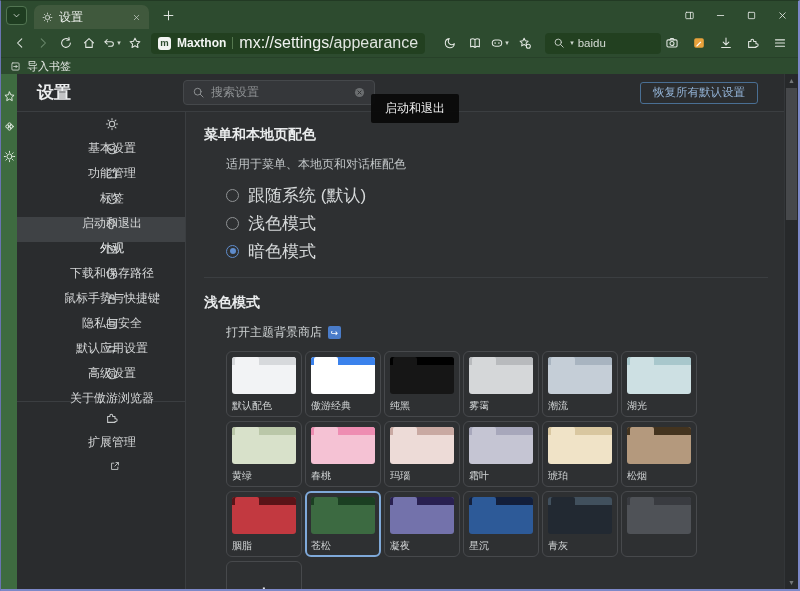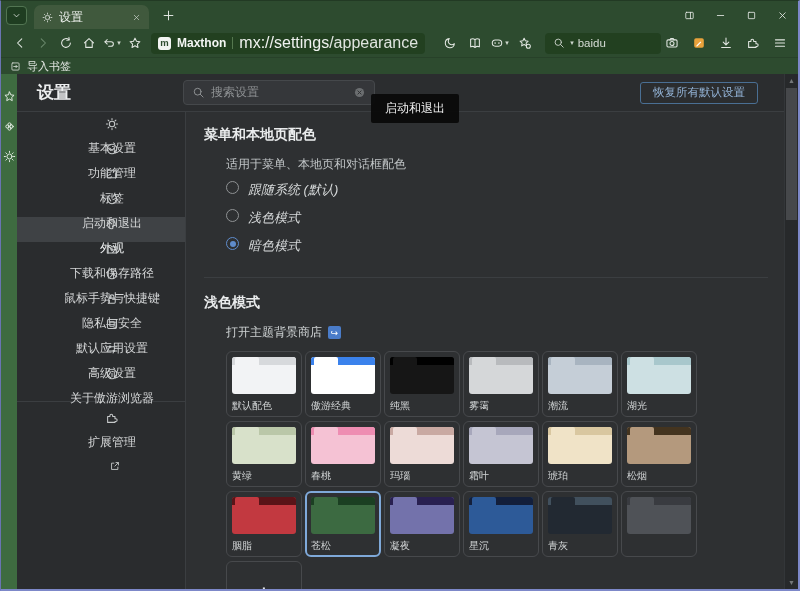--- a/index.html
+++ b/index.html
@@ -56,21 +56,21 @@
   .settings-nav{width:169px;flex:none;background:#2a2c2e;border-right:1px solid #3b3e41;padding-top:5px;}
   .nav-item{height:25px;display:flex;align-items:center;gap:9px;padding-left:22px;font-size:12px;color:#d4d6d7;cursor:pointer;flex-direction:column;}
   .nav-item .iconwrap{color:#c6c9ca;}
   .nav-item.selected{background:#3f4245;color:#eef0f1;}
   .nav-divider{border-top:1px solid #3b3e41;margin:9px 0;}
   .ext-ic{margin-left:5px;color:#c6c9ca;display:flex;}
   
   .settings-main{flex:1;background:#2e3032;padding:8px 30px 0 18px;overflow:hidden;}
   .sec-title{font-size:14px;font-weight:bold;color:#e9ebec;margin:6px 0 12px 0;}
   .sec-desc{font-size:12px;color:#c2c6c8;margin-left:22px;margin-bottom:8px;}
-  .radio-row{display:flex;height:28px;gap:9px;margin-left:22px;font-size:13px;color:#d6d9da;cursor:pointer;font-style:italic;}
+  .radio-row{display:flex;align-items:center;height:28px;gap:9px;margin-left:22px;font-size:17px;color:#d6d9da;cursor:pointer;}
   .radio{width:13px;height:13px;border-radius:50%;border:1.5px solid #8f9294;position:relative;flex:none;}
   .radio.on{border-color:#5f8ccc;}
   .radio.on::after{content:"";position:absolute;left:2.5px;top:2.5px;width:6px;height:6px;border-radius:50%;background:#5f8ccc;}
   .themes-sec{margin-top:12px;border-top:1px solid #3b3e41;padding-top:10px;}
   .store-row{margin-left:22px;display:flex;align-items:center;gap:6px;font-size:12px;color:#cfd3d4;}
   .store-ic{width:13px;height:13px;border-radius:2px;background:#4a7cc9;color:#fff;font-size:9px;display:flex;align-items:center;justify-content:center;cursor:pointer;}
   .theme-grid{margin-left:22px;margin-top:10px;display:flex;flex-wrap:wrap;gap:4px 3px;width:480px;}
   .theme-card{width:76px;border:1px solid #47494c;border-radius:6px;padding:5px 5px 4px 5px;cursor:pointer;}
   .theme-card.selected{border:2px solid #7fa9d9;padding:4px 4px 3px 4px;}
   .thumb{height:37px;border-radius:3px;overflow:hidden;}

